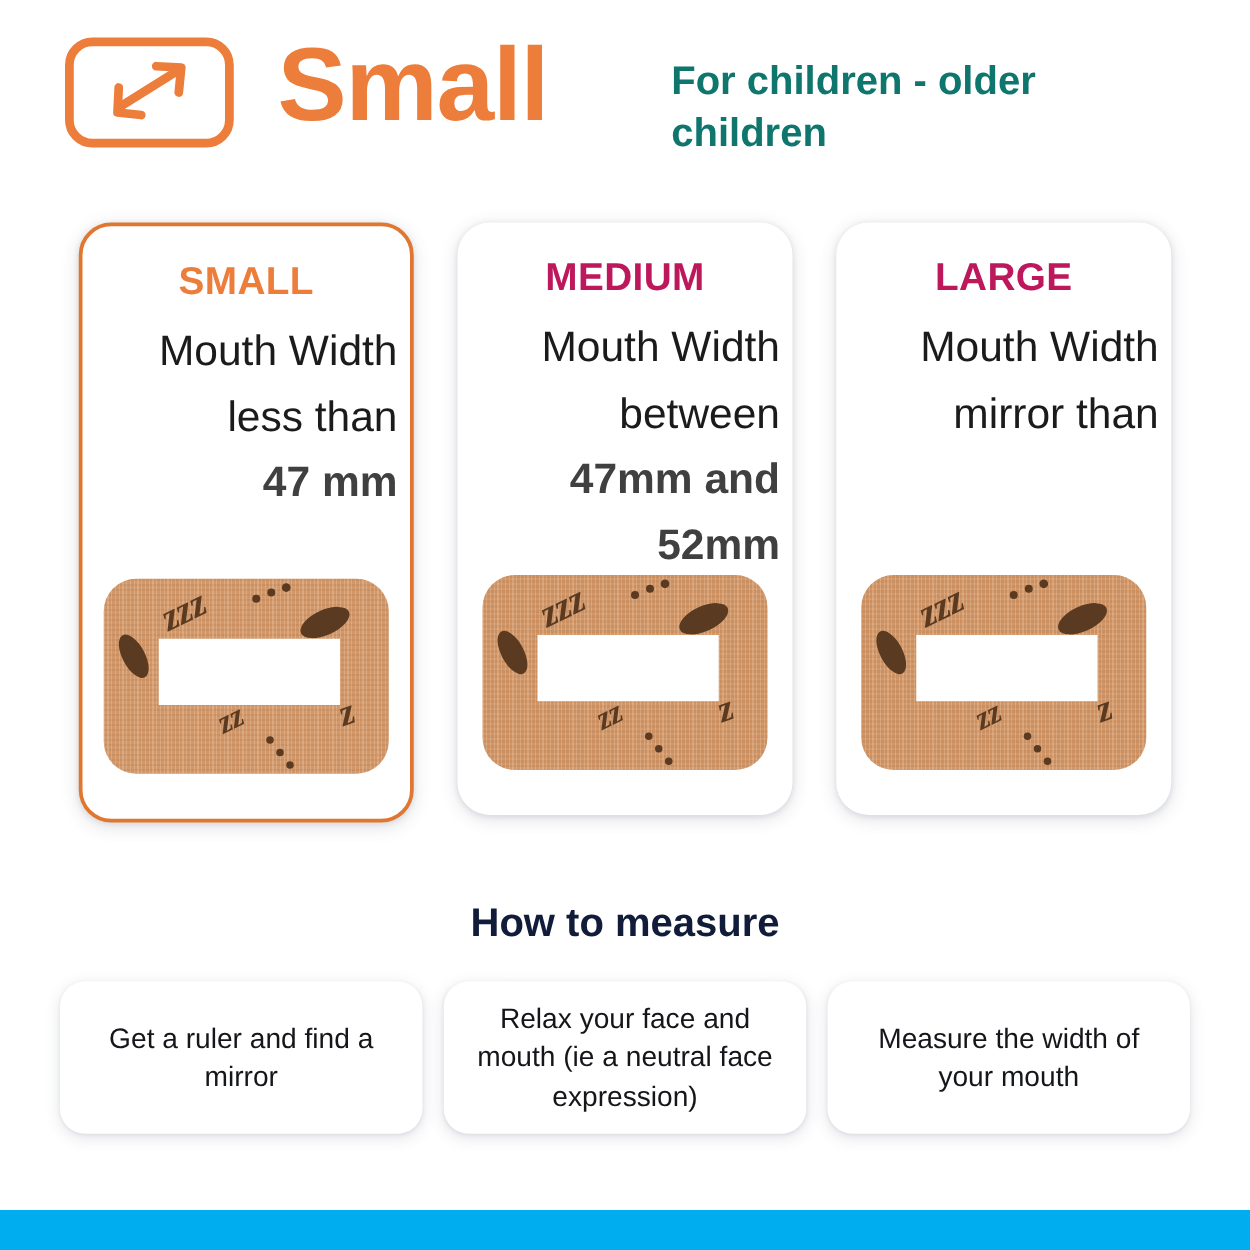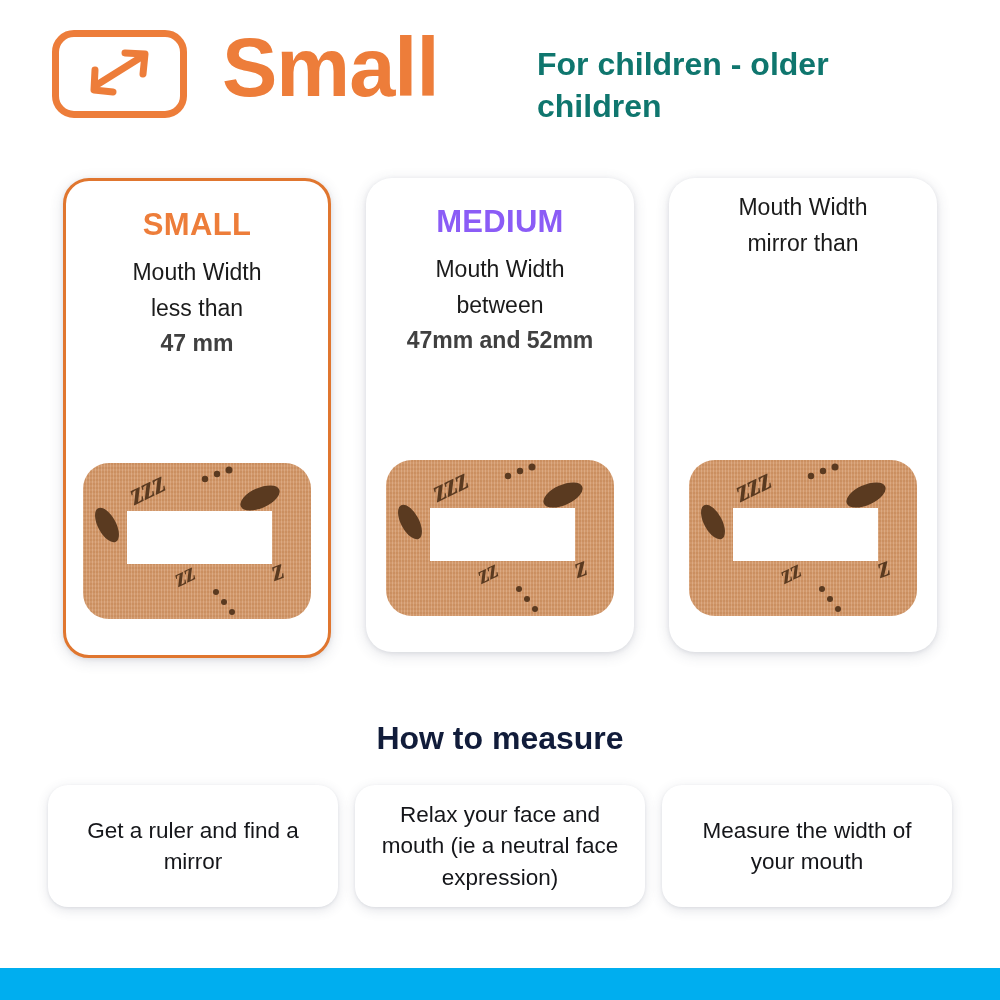--- a/index.html
+++ b/index.html
@@ -91,25 +91,25 @@
 
   .card-title {
     text-align: center;
     font-size: 31px;
     font-weight: 700;
     letter-spacing: 0.3px;
     margin-top: 26px;
   }
   .card.c-small  .card-title { color: #ED7D3A; }
   .card.c-medium .card-title,
-  .card.c-large  .card-title { color: #8b5cf6; }
+  .card.c-large  .card-title { color: #be185d; }
 
   .card-desc {
-    text-align: center;
-    font-size: 23px;
+    text-align: right;
+    font-size: 34px;
     color: #1b1b1b;
     line-height: 1.55;
     margin-top: 12px;
     padding: 0 10px;
     font-weight: 400;
   }
   .card-value {
     display: block;
     color: #404040;
     font-weight: 700;
@@ -295,20 +295,21 @@
               <circle cx="141" cy="139" r="3"></circle>
               <circle cx="149" cy="149" r="3"></circle>
             </g>
           </svg>
           <div class="tape-window"></div>
         </div>
       </div>
     </div>
 
     <div class="card c-large">
+      <div class="card-title">LARGE</div>
       <div class="card-desc">
         <span>Mouth Width</span><br>
         <span>mirror than</span>
       </div>
       <div class="strip-wrap">
         <div class="tape">
           <div class="tape-texture"></div>
           <svg width="228" height="156" viewBox="0 0 228 156" aria-hidden="true">
             <g fill="#5A3A20">
               <ellipse cx="24" cy="62" rx="9" ry="19" transform="rotate(-28 24 62)"></ellipse>

